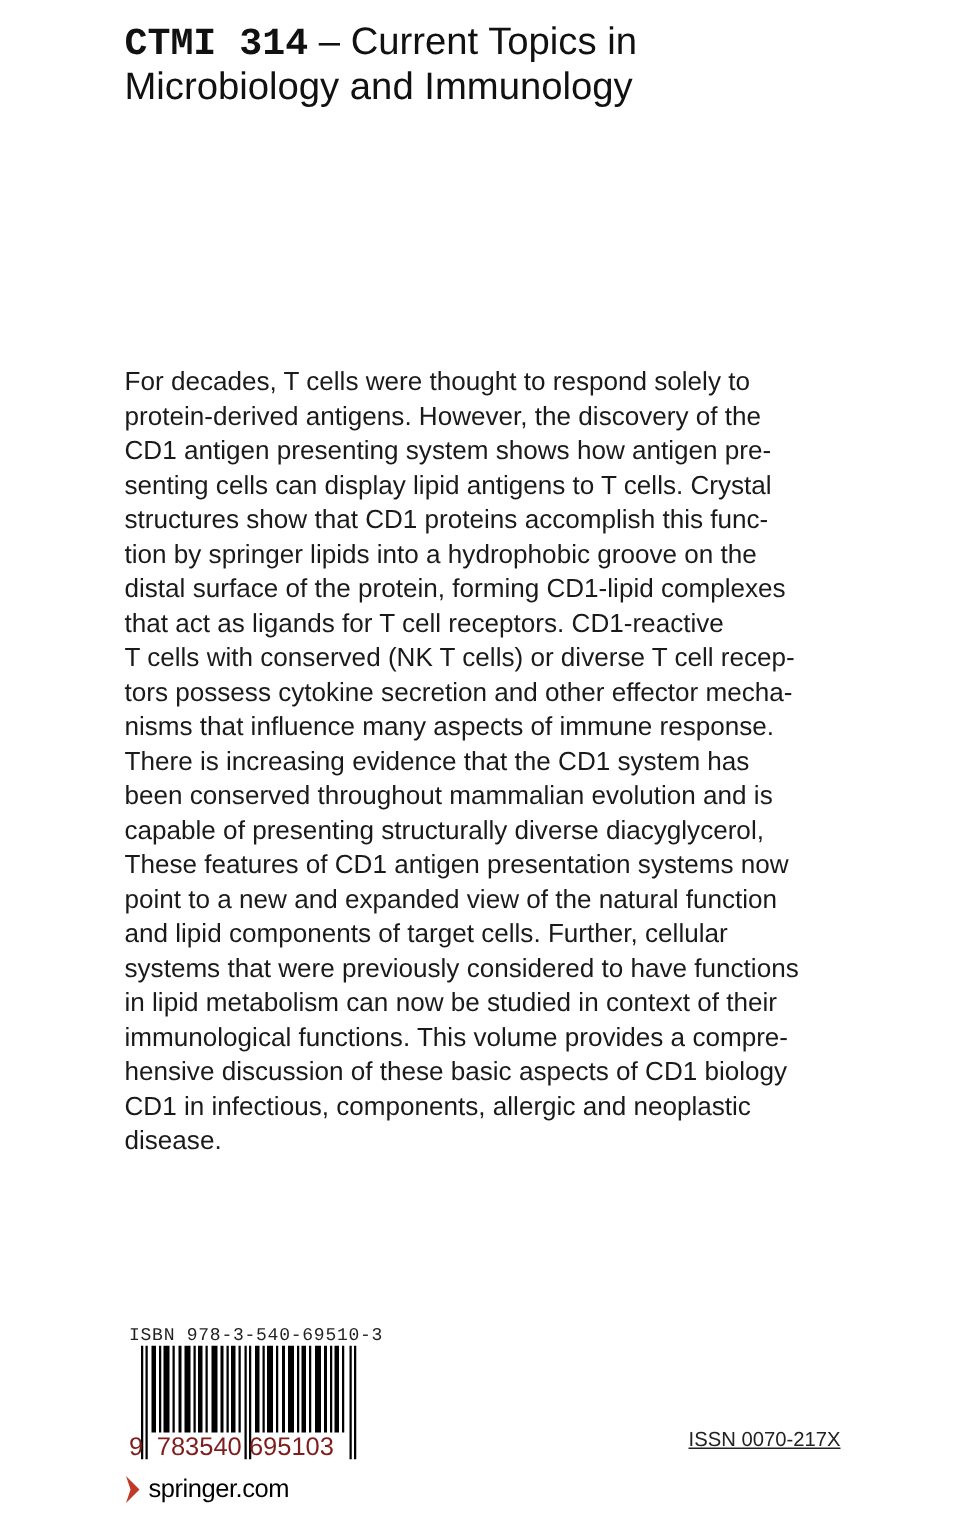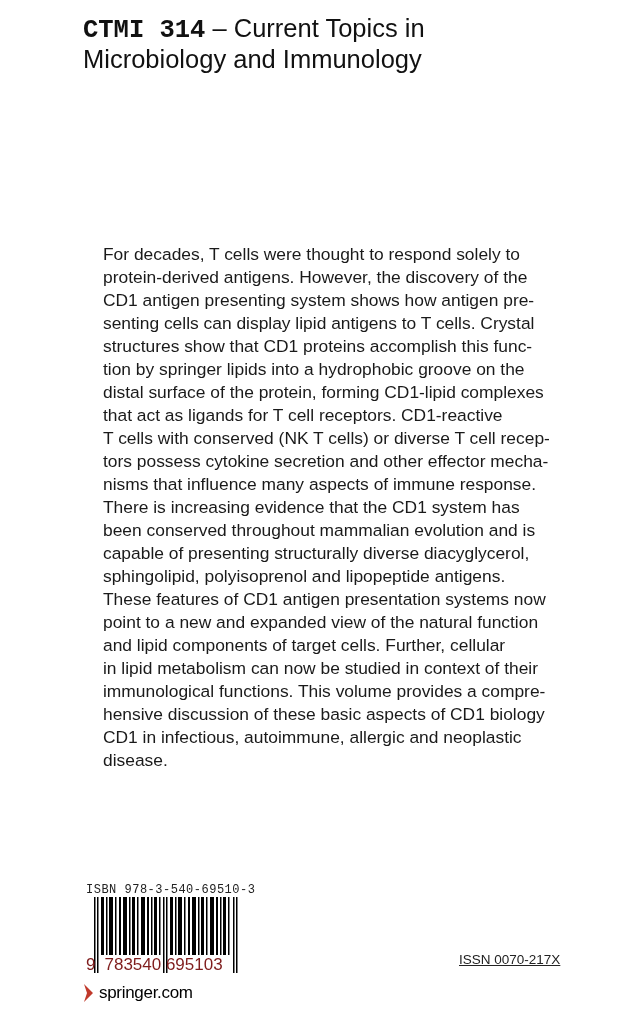--- a/index.html
+++ b/index.html
@@ -9,21 +9,21 @@
     }
     .title {
       position: absolute; left: 83px; top: 14px; width: 520px;
       font-size: 25.5px; line-height: 29px; color: #111;
     }
     .title .series { font-weight: bold; font-family: Liberation Mono, monospace; }
     .blurb {
       position: absolute; left: 83px; top: 243px; width: 500px;
       font-size: 17.4px; line-height: 23px; color: #1a1a1a;
     }
-    .blurb .line { white-space: nowrap; display: block; margin-left: 20px; }
+    .blurb .line { white-space: nowrap; display: block; }
     .isbn-text {
       position: absolute; left: 86px; top: 883px;
       font-family: "Liberation Mono", "DejaVu Sans Mono", monospace;
       font-size: 12px; letter-spacing: 0.5px; color: #222;
     }
     .barcode { position: absolute; left: 94px; top: 897px; width: 146px; height: 76px; }
     .ean-digits {
       position: absolute; left: 86px; top: 955px; font-size: 17px; color: #7f1d1d;
     }
     .ean-digits .lead { margin-right: 9px; }
@@ -48,28 +48,28 @@
   <span class="line">structures show that CD1 proteins accomplish this func-</span>
   <span class="line">tion by springer lipids into a hydrophobic groove on the</span>
   <span class="line">distal surface of the protein, forming CD1-lipid complexes</span>
   <span class="line">that act as ligands for T cell receptors. CD1-reactive</span>
   <span class="line">T cells with conserved (NK T cells) or diverse T cell recep-</span>
   <span class="line">tors possess cytokine secretion and other effector mecha-</span>
   <span class="line">nisms that influence many aspects of immune response.</span>
   <span class="line">There is increasing evidence that the CD1 system has</span>
   <span class="line">been conserved throughout mammalian evolution and is</span>
   <span class="line">capable of presenting structurally diverse diacyglycerol,</span>
-  <span class="line">sphingolipid, polyisoprenol and lipopeptide antigens.</span>
   <span class="line">These features of CD1 antigen presentation systems now</span>
   <span class="line">point to a new and expanded view of the natural function</span>
   <span class="line">and lipid components of target cells. Further, cellular</span>
+  <span class="line">systems that were previously considered to have functions</span>
   <span class="line">in lipid metabolism can now be studied in context of their</span>
   <span class="line">immunological functions. This volume provides a compre-</span>
   <span class="line">hensive discussion of these basic aspects of CD1 biology</span>
-  <span class="line">CD1 in infectious, autoimmune, allergic and neoplastic</span>
+  <span class="line">CD1 in infectious, components, allergic and neoplastic</span>
   <span class="line">disease.</span>
 </div>
 
 <div class="isbn-text">ISBN 978-3-540-69510-3</div>
 
 <svg class="barcode" viewBox="0 0 146 76" preserveAspectRatio="none">
   <g fill="#000">
     <rect x="0" y="0" width="1.5" height="76"></rect>
       <rect x="3" y="0" width="1.5" height="76"></rect>
     <rect x="7" y="0" width="3" height="58"></rect>

